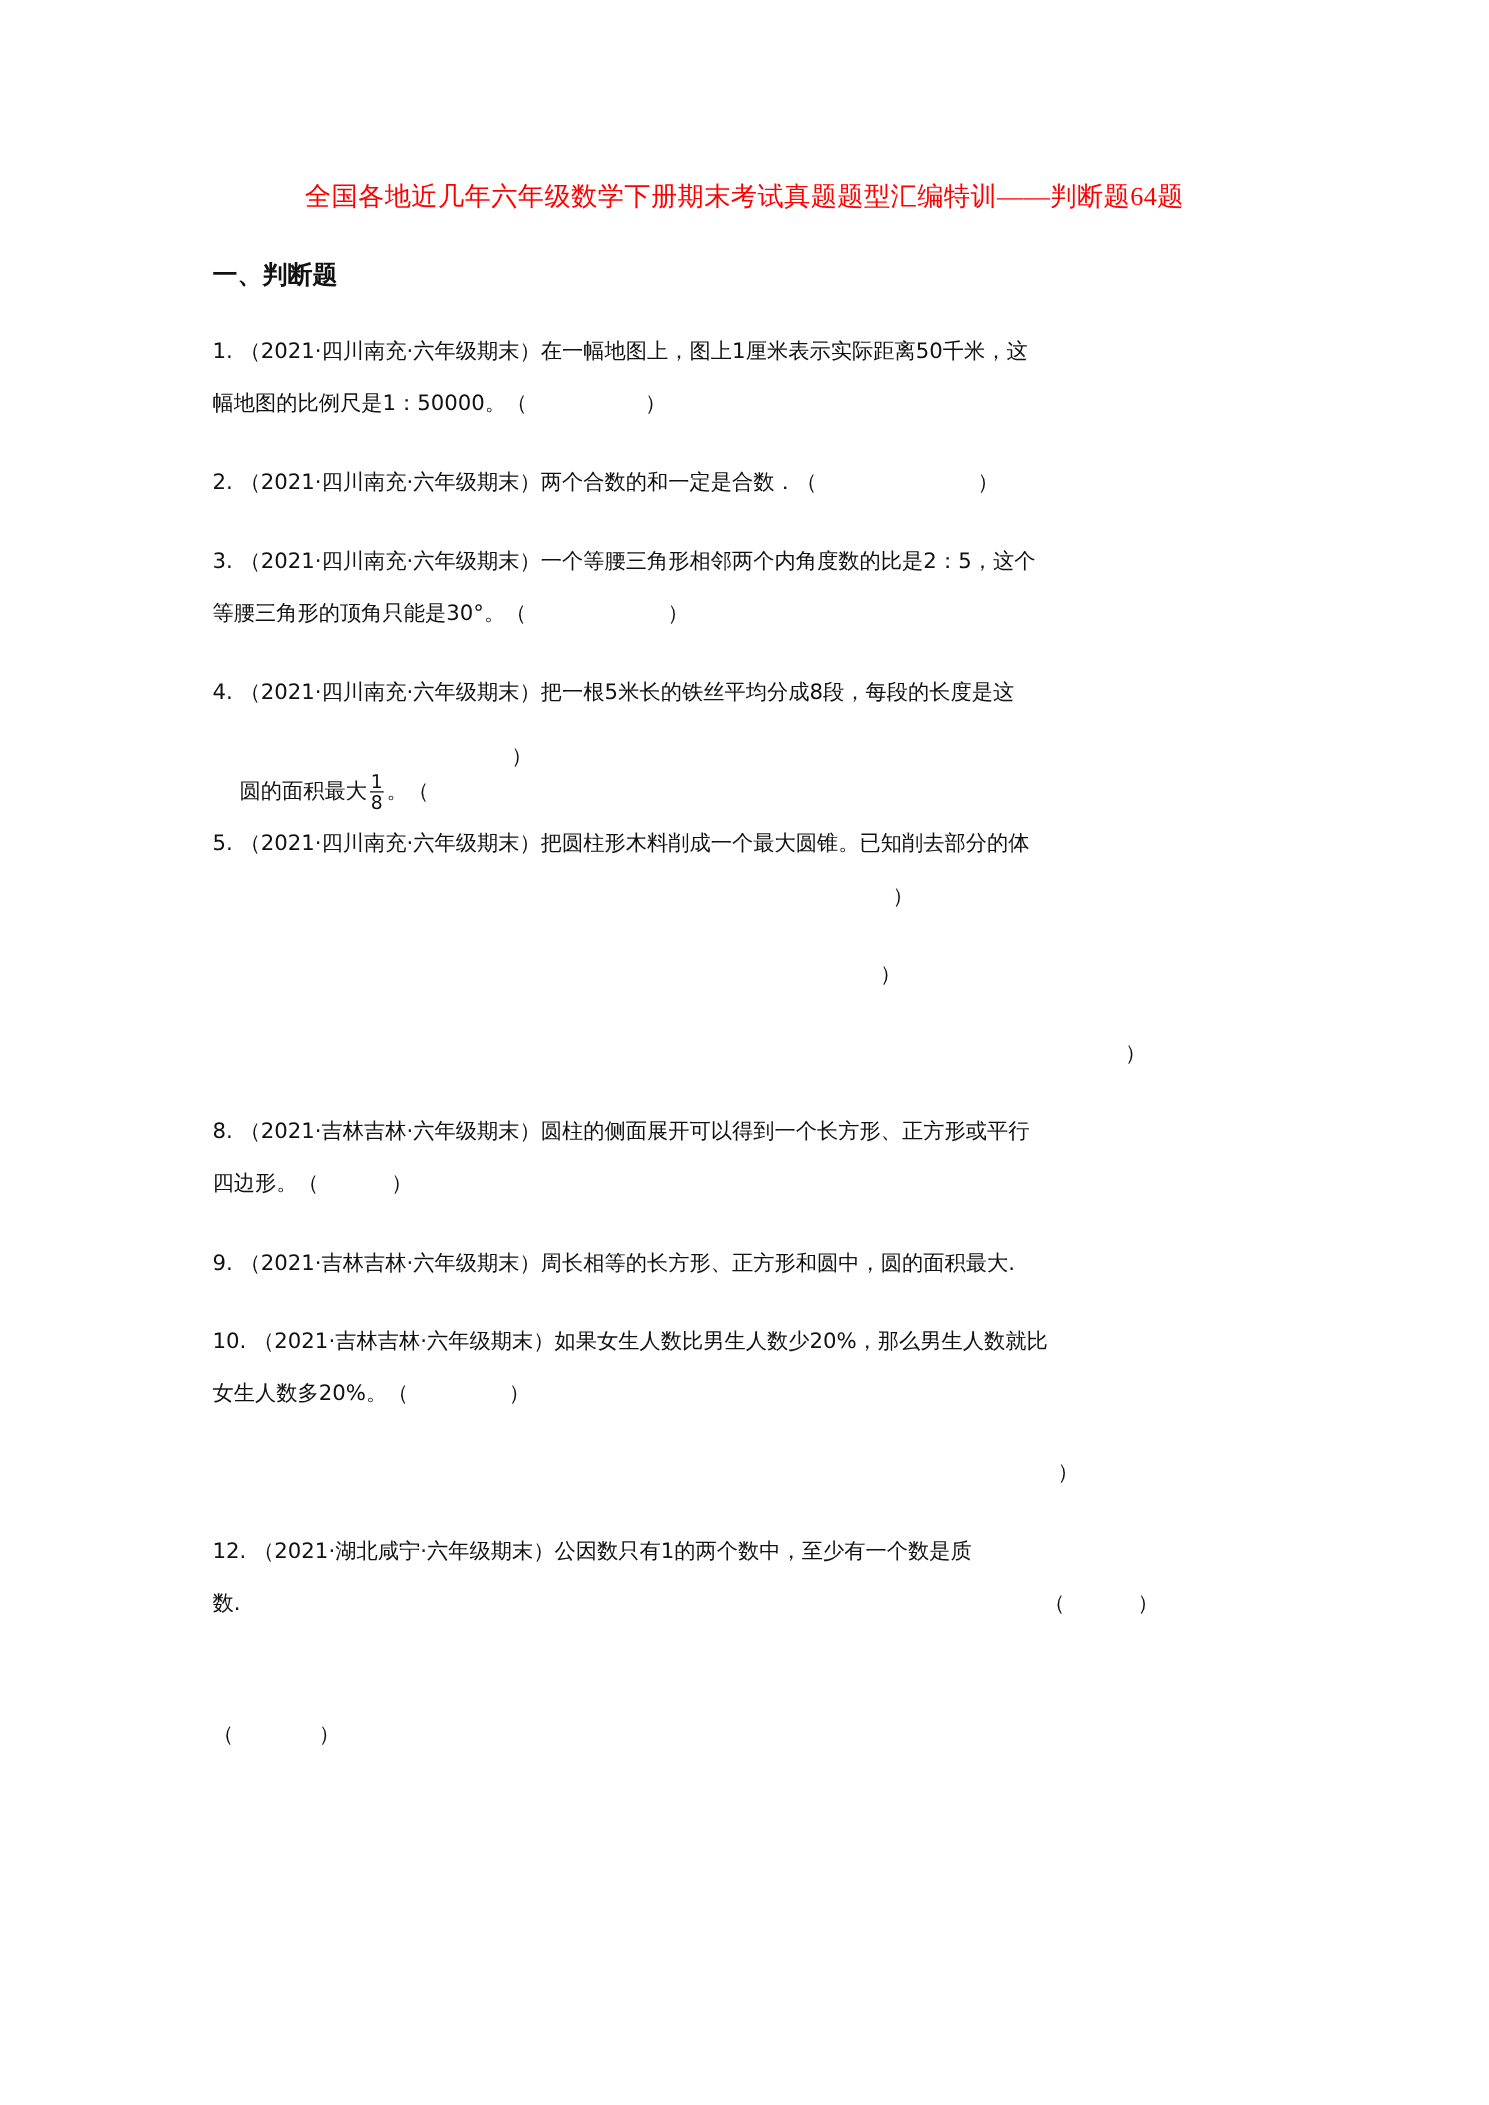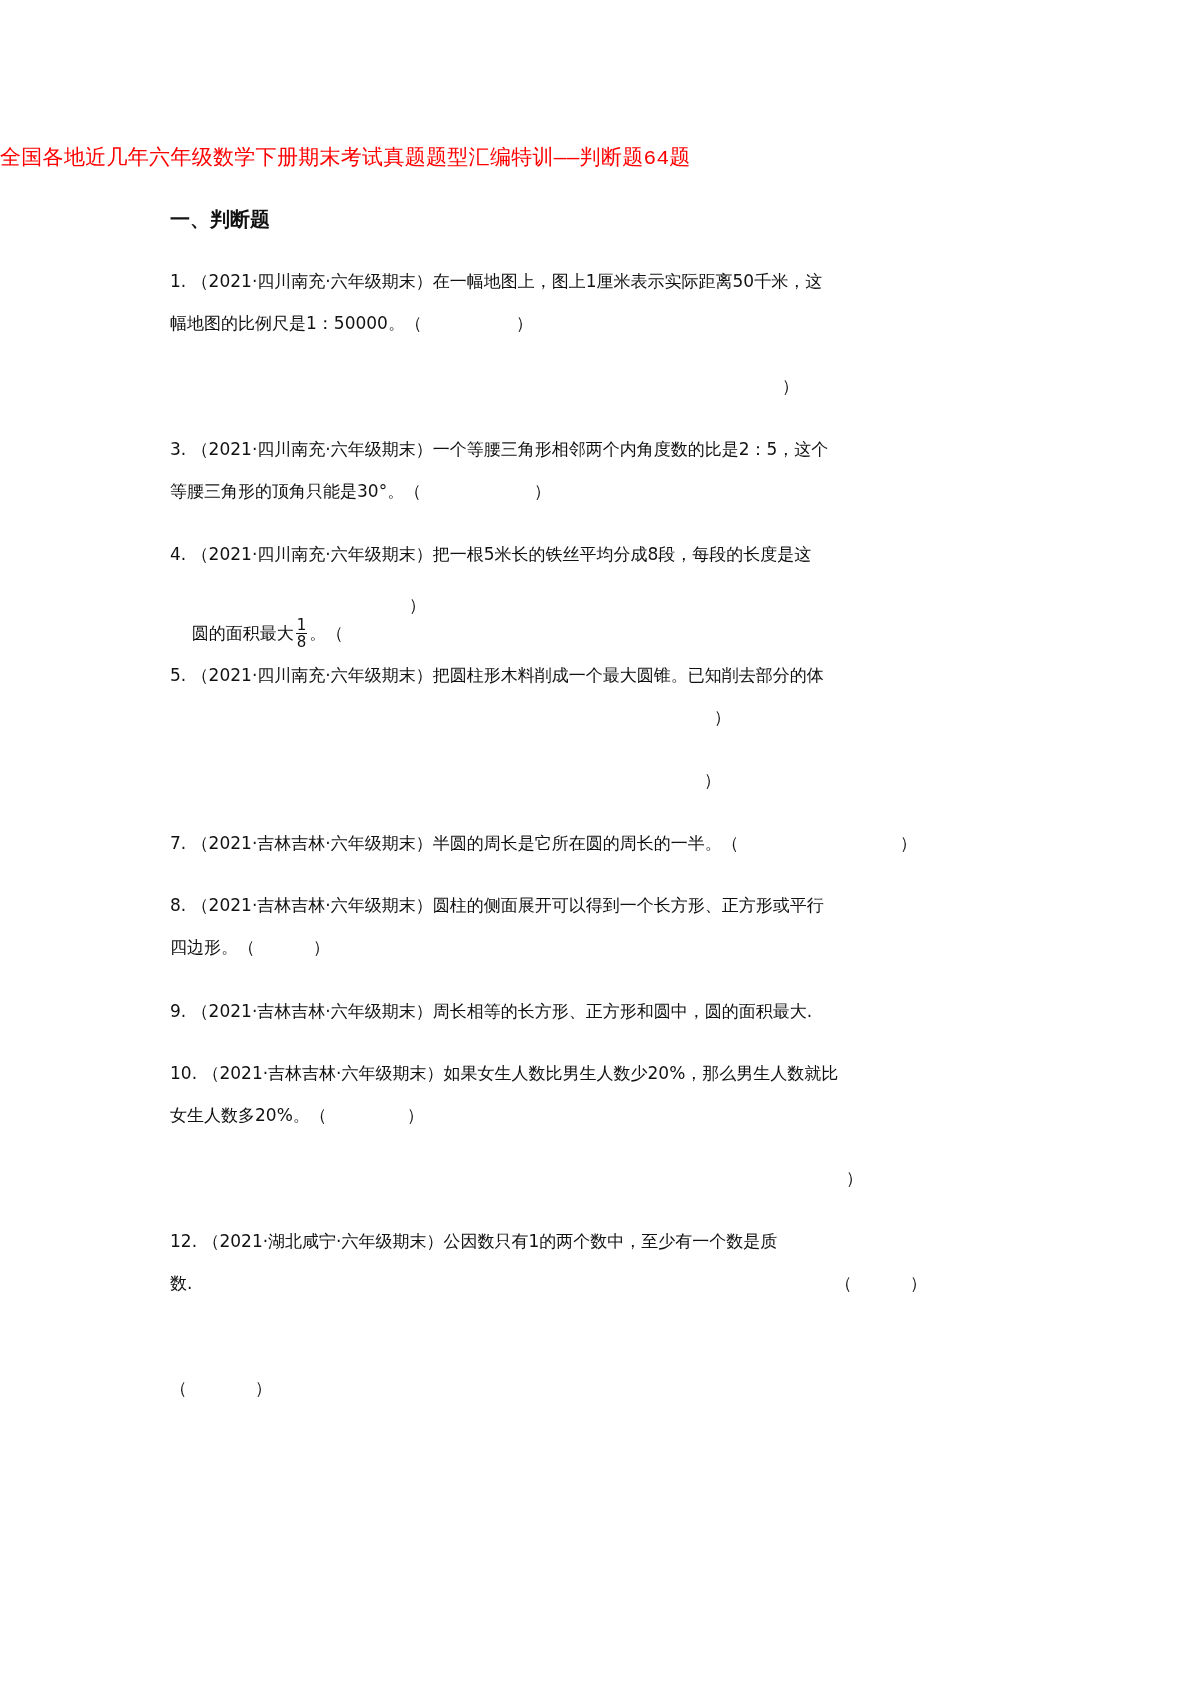--- a/index.html
+++ b/index.html
@@ -4,22 +4,22 @@
   <style>
     html, body { margin: 0; padding: 0; background: #ffffff; }
     body {
       width: 1191px; height: 1684px; position: relative; overflow: hidden;
       font-family: "DejaVu Serif", "Liberation Serif", serif;
       color: #111111;
     }
     .page { position: absolute; left: 0; top: 0; width: 1191px; height: 1684px; }
     .title {
       position: absolute; left: 0; width: 1191px; top: 143px;
-      text-align: left; color: #ff0000; font-size: 21px; letter-spacing: 0.3px;
-      font-family: Liberation Mono, monospace;
+      text-align: center; color: #ff0000; font-size: 21px; letter-spacing: 0.3px;
+      font-family: Liberation Serif, serif;
     }
     .section {
       position: absolute; left: 170px; top: 206px; font-size: 20px; font-weight: bold;
       font-family: "DejaVu Sans", "Liberation Sans", sans-serif;
     }
     .line {
       position: absolute; left: 170px; font-size: 17px; white-space: pre; line-height: 24px;
       font-family: "DejaVu Sans", "Liberation Sans", sans-serif;
     }
     .paren { position: absolute; font-size: 17px; line-height: 24px;
@@ -32,38 +32,38 @@
 <body>
 
 <div class="page">
   <div class="title">全国各地近几年六年级数学下册期末考试真题题型汇编特训——判断题64题</div>
   <div class="section">一、判断题</div>
 
   <div class="line" style="top:269px">1. （2021·四川南充·六年级期末）在一幅地图上，图上1厘米表示实际距离50千米，这</div>
   <div class="line" style="top:311px">幅地图的比例尺是1：50000。（</div>
   <div class="paren" style="left:516px;top:311px">）</div>
 
+  <div class="line" style="top:374px">2. （2021·四川南充·六年级期末）两个合数的和一定是合数．（</div>
   <div class="paren" style="left:782px;top:374px">）</div>
 
   <div class="line" style="top:437px">3. （2021·四川南充·六年级期末）一个等腰三角形相邻两个内角度数的比是2：5，这个</div>
   <div class="line" style="top:479px">等腰三角形的顶角只能是30°。（</div>
   <div class="paren" style="left:534px;top:479px">）</div>
 
   <div class="line" style="top:542px">4. （2021·四川南充·六年级期末）把一根5米长的铁丝平均分成8段，每段的长度是这</div>
   <div class="line" style="top:593px">
     <span>圆的面积最大</span><span class="frac"><span class="num">1</span><span class="den">8</span></span><span>。（</span>
   </div>
   <div class="paren" style="left:409px;top:593px">）</div>
 
   <div class="line" style="top:663px">5. （2021·四川南充·六年级期末）把圆柱形木料削成一个最大圆锥。已知削去部分的体</div>
   <div class="paren" style="left:714px;top:705px">）</div>
 
   <div class="paren" style="left:704px;top:768px">）</div>
 
-  <div class="line" style="top:831px">7. （2021·吉林吉林·六年级期末）半圆的周长是它所在圆的周长的一半。（</div>
   <div class="paren" style="left:900px;top:831px">）</div>
 
   <div class="line" style="top:893px">8. （2021·吉林吉林·六年级期末）圆柱的侧面展开可以得到一个长方形、正方形或平行</div>
   <div class="line" style="top:935px">四边形。（</div>
   <div class="paren" style="left:313px;top:935px">）</div>
 
   <div class="line" style="top:999px">9. （2021·吉林吉林·六年级期末）周长相等的长方形、正方形和圆中，圆的面积最大.</div>
 
   <div class="line" style="top:1061px">10. （2021·吉林吉林·六年级期末）如果女生人数比男生人数少20%，那么男生人数就比</div>
   <div class="line" style="top:1103px">女生人数多20%。（</div>

